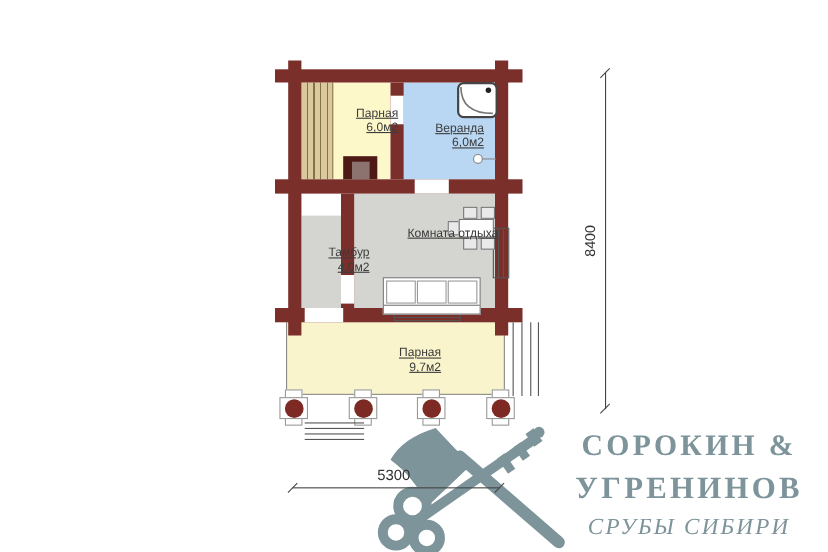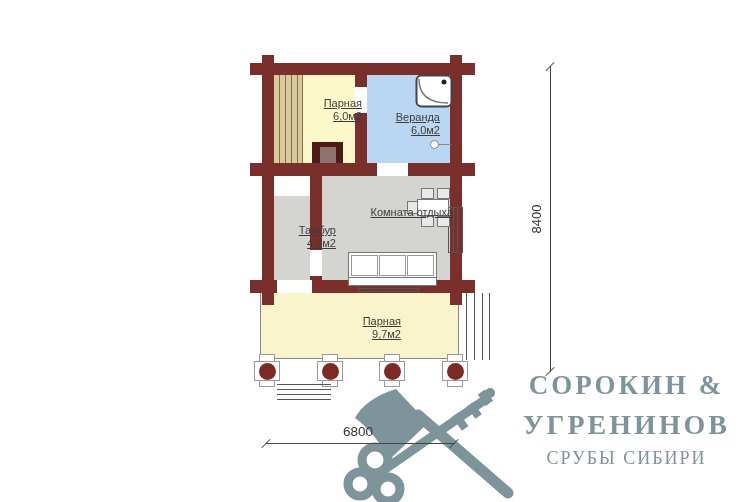--- a/index.html
+++ b/index.html
@@ -36,21 +36,21 @@
   .step-line-h{background:#555;height:1px;}
   .step-line-v{background:#555;width:1px;}
   
   .dim-line{background:#444;}
   .dim-tick{background:#444;width:12px;height:1px;transform:rotate(-45deg);}
   .dim-text{color:#333;font-size:13px;text-align:center;}
   
   .logo-text{color:#7d949a;text-align:center;font-family:"Liberation Serif",serif;}
   .logo-l1{font-size:27px;font-weight:bold;letter-spacing:3px;line-height:38px;}
   .logo-l2{font-size:28px;font-weight:bold;letter-spacing:3px;line-height:41px;}
-  .logo-l3{font-size:18px;letter-spacing:2px;line-height:26px;}
+  .logo-l3{font-size:21px;letter-spacing:2px;line-height:26px;font-style:italic;}
 </style>
 </head>
 <body>
 
 <div class="canvas">
 
   <div class="abs fill-parnaya" style="left:274px;top:75px;width:81px;height:88px;"></div>
   <div class="abs fill-moechnaya" style="left:367px;top:75px;width:83px;height:88px;"></div>
   <div class="abs fill-gray" style="left:274px;top:176px;width:36px;height:104px;"></div>
   <div class="abs fill-gray" style="left:322px;top:176px;width:128px;height:104px;"></div>
@@ -172,21 +172,21 @@
 
       <path d="M58,6 C38,12 24,22 17,35 C31,45 43,60 51,77 L90,40 Z"></path>
     </g>
 
     <line x1="80" y1="32" x2="170" y2="110" stroke="#7d949a" stroke-width="11" stroke-linecap="round"></line>
   </svg>
 
   <div class="abs dim-line" style="left:266px;top:443px;width:188px;height:1px;"></div>
   <div class="abs dim-tick" style="left:260px;top:443px;"></div>
   <div class="abs dim-tick" style="left:448px;top:443px;"></div>
-  <div class="abs dim-text" style="left:330px;top:424px;width:56px;font-size:13.5px;">6800</div>
+  <div class="abs dim-text" style="left:330px;top:424px;width:56px;font-size:13.5px;">5300</div>
 
-  <div class="abs logo-text" style="left:500px;top:366px;width:253px;">
+  <div class="abs logo-text" style="left:500px;top:386px;width:253px;">
     <div class="logo-l1">СОРОКИН &amp;</div>
     <div class="logo-l2">УГРЕНИНОВ</div>
     <div class="logo-l3">СРУБЫ СИБИРИ</div>
   </div>
 
 </div>
 
 </body></html>

